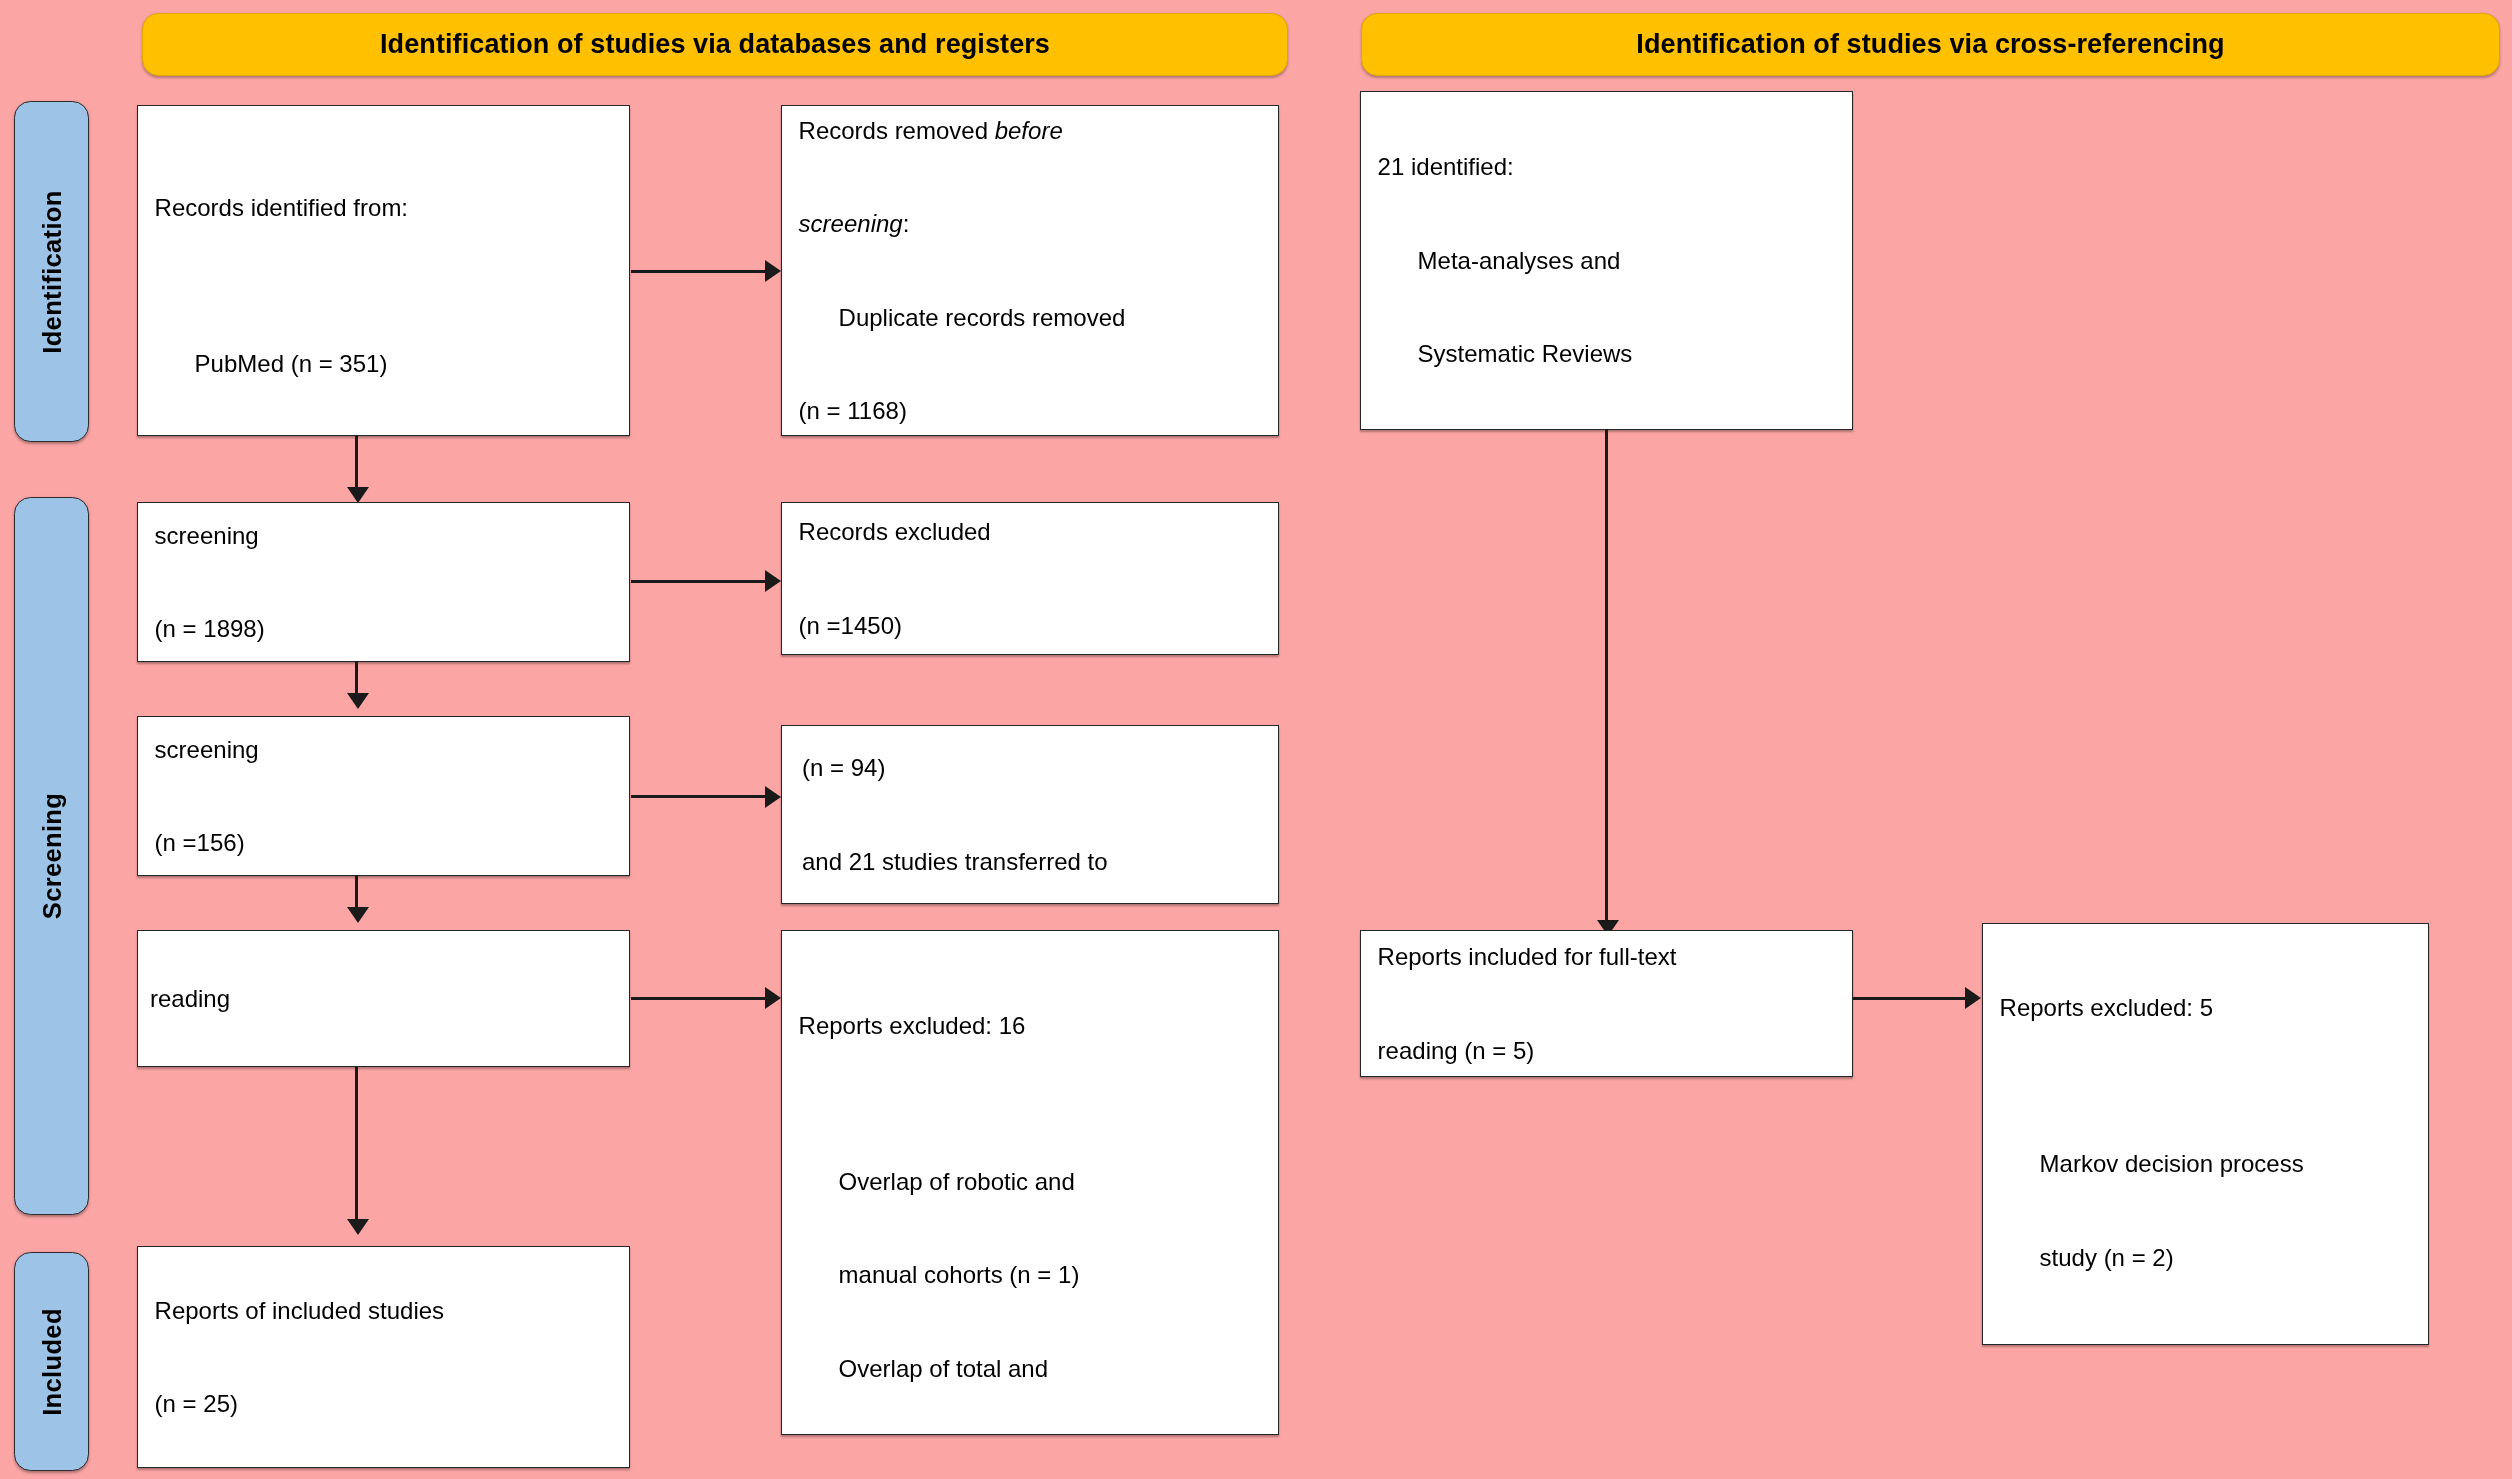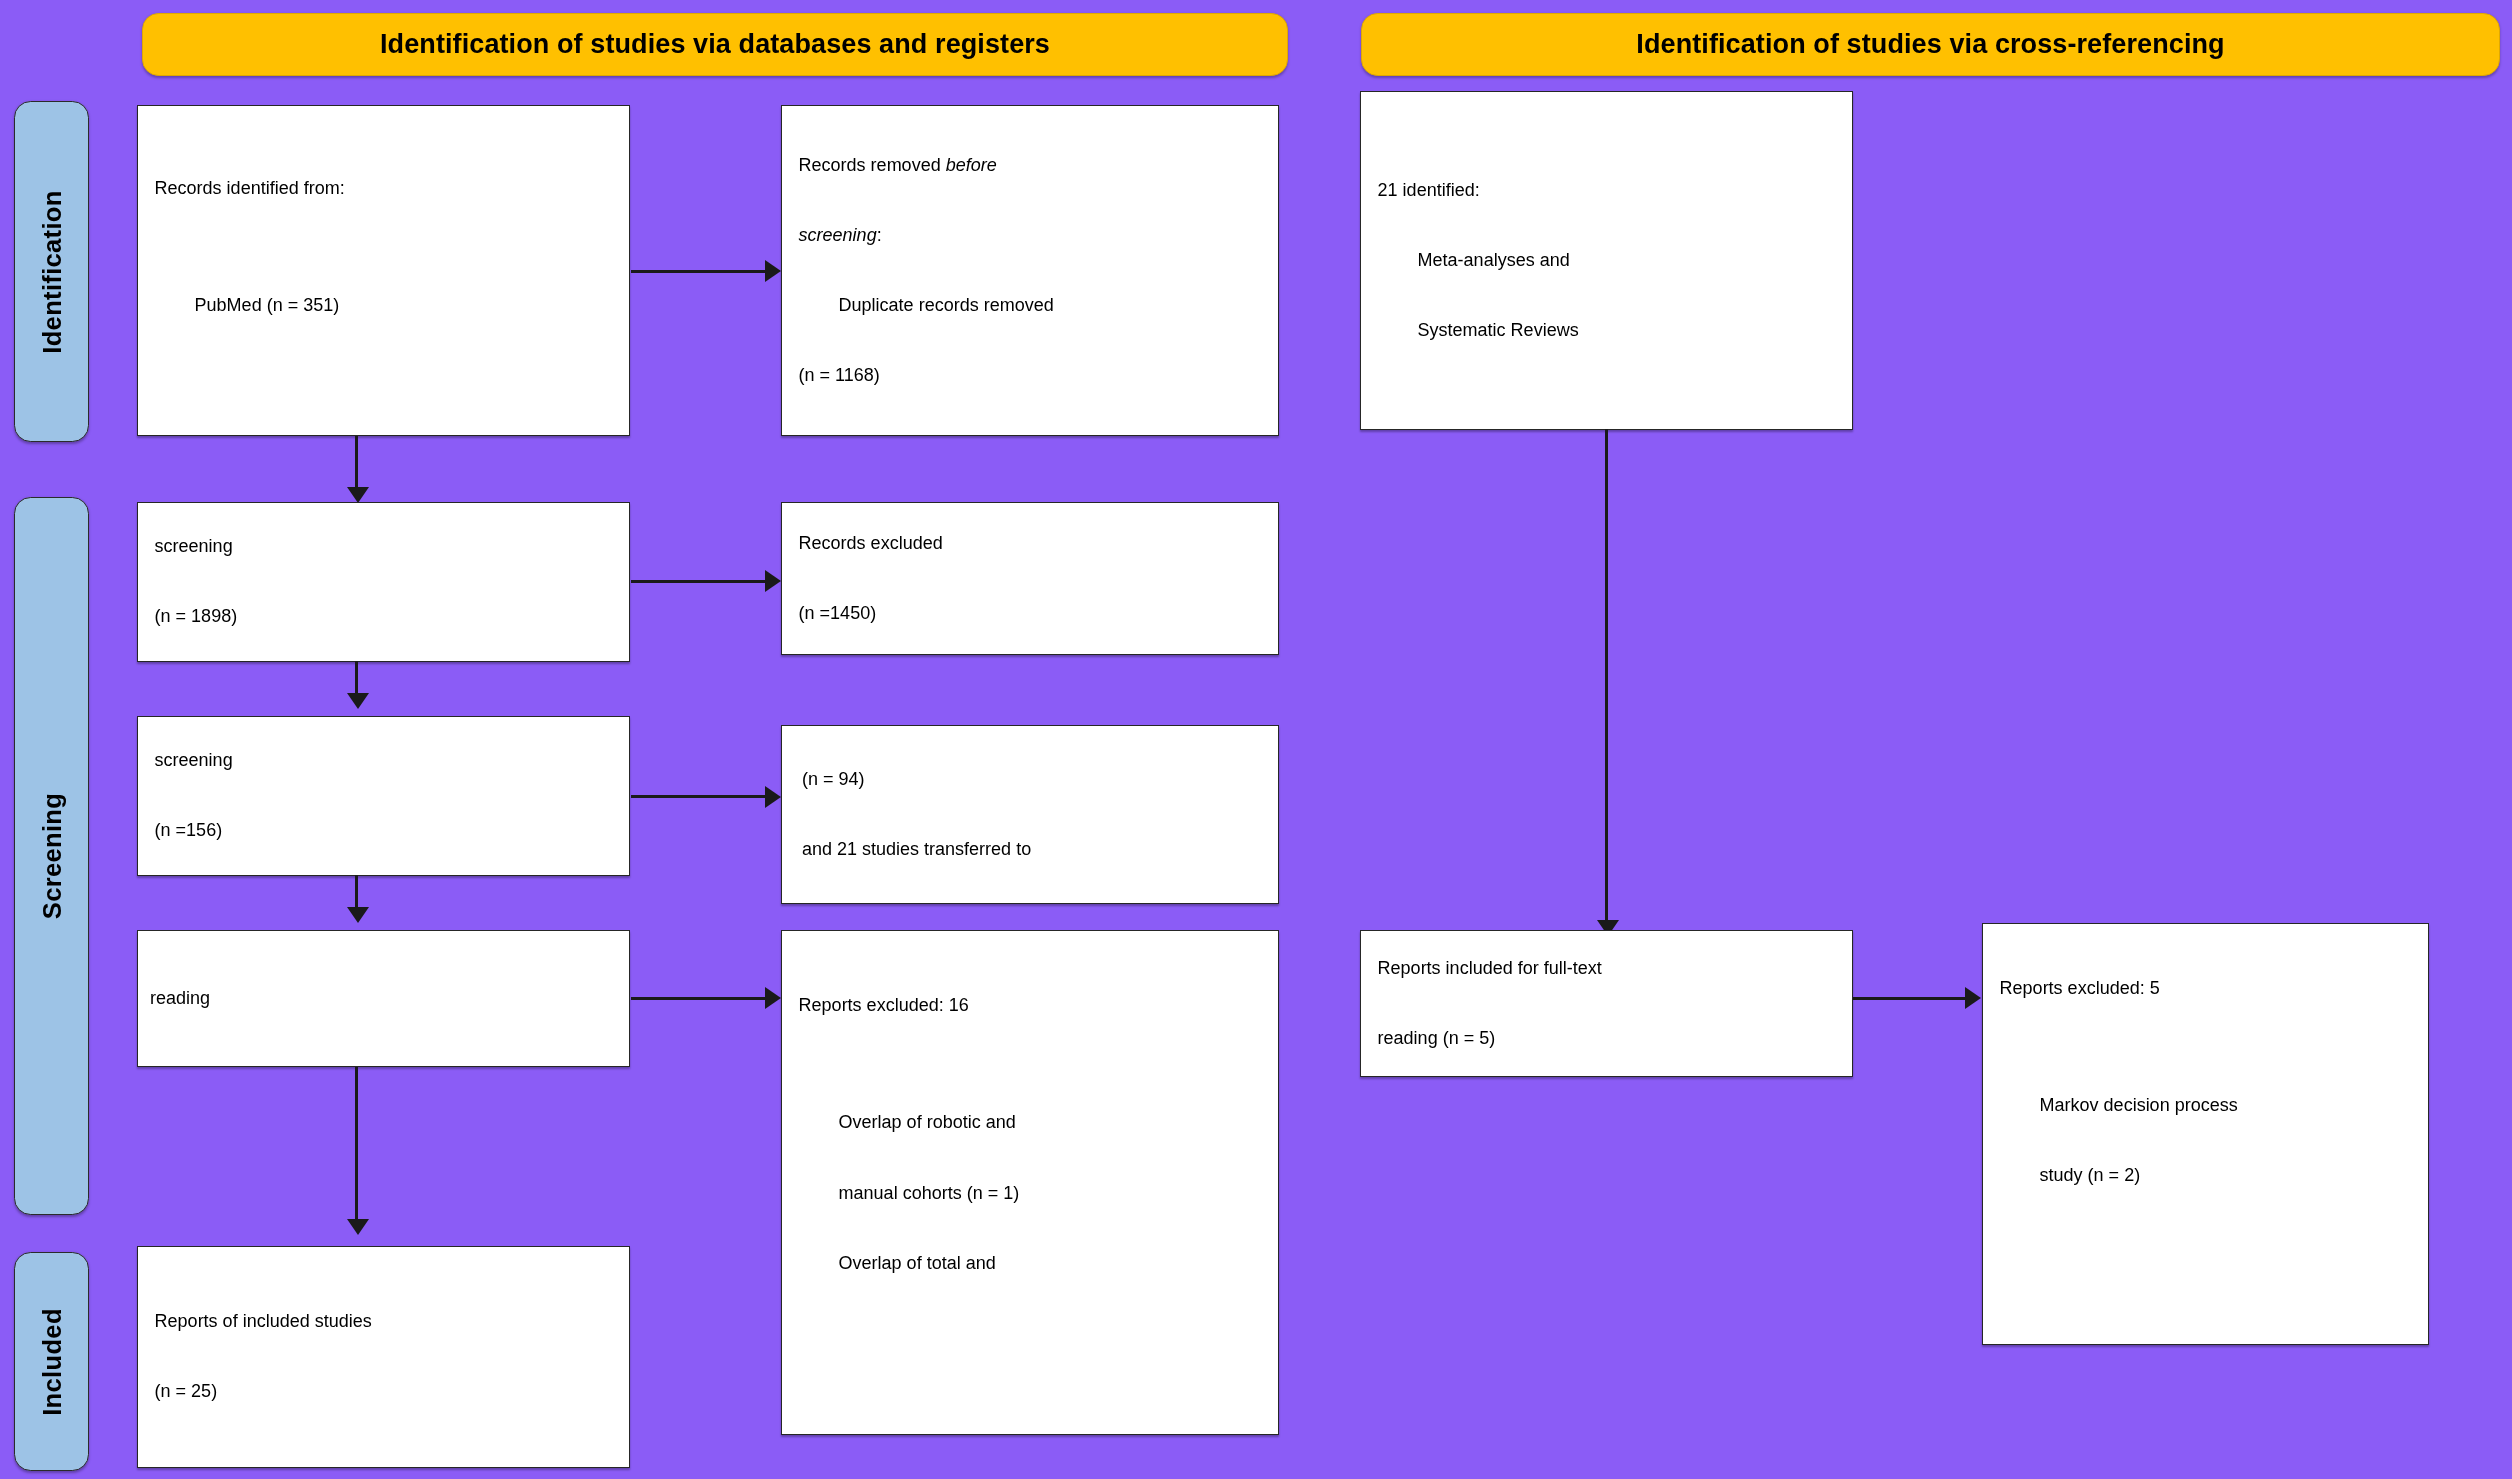--- a/index.html
+++ b/index.html
@@ -7,21 +7,21 @@
     padding: 0;
     background: #ffffff;
   }
   body {
     font-family: "Liberation Sans", sans-serif;
   }
   #canvas {
     position: relative;
     width: 2512px;
     height: 1480px;
-    background: #8b5cf6;
+    background: #fca5a5;
     overflow: hidden;
   }
 
   
   .banner {
     position: absolute;
     background: #FFC000;
     border-radius: 16.6px;
     border: 0.6px solid #e0a800;
     box-shadow: 0 1.9px 2.6px rgba(0,0,0,0.28);
@@ -57,21 +57,21 @@
   .box {
     position: absolute;
     background: #ffffff;
     border: 1.9px solid #262626;
     box-sizing: border-box;
     box-shadow: 0 1.9px 1.9px rgba(0,0,0,0.30);
     padding: 14px 16.6px;
     overflow: hidden;
   }
   .box-inner {
-    font-size: 18px;
+    font-size: 24px;
     line-height: 1.30;
     color: #000000;
     white-space: pre-wrap;
   }
   .box.v-center { display: flex; align-items: center; }
   .box.v-top    { display: block; }
 
   .ital { font-style: italic; }
 
   

